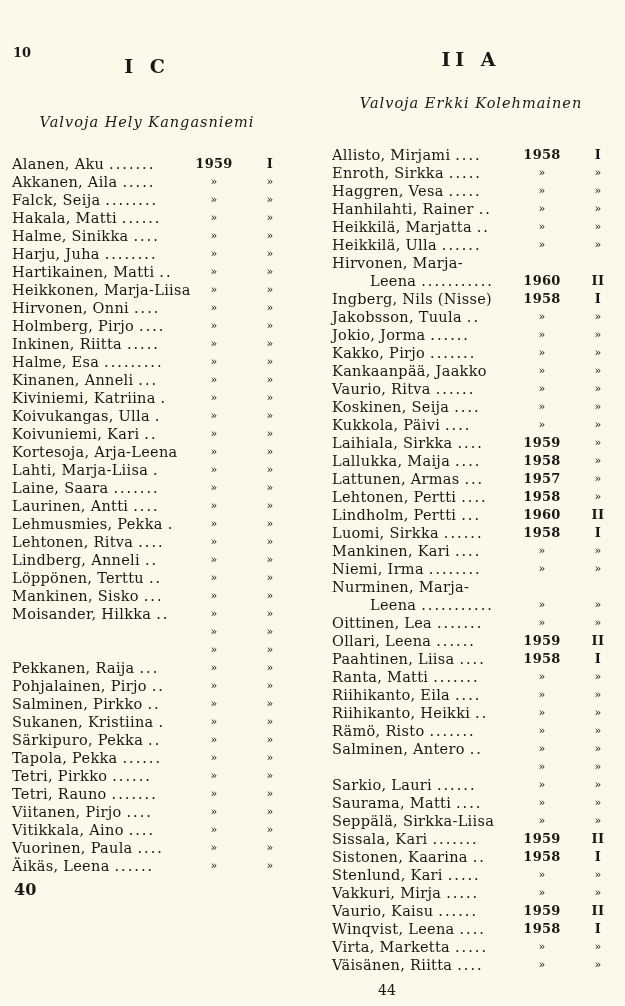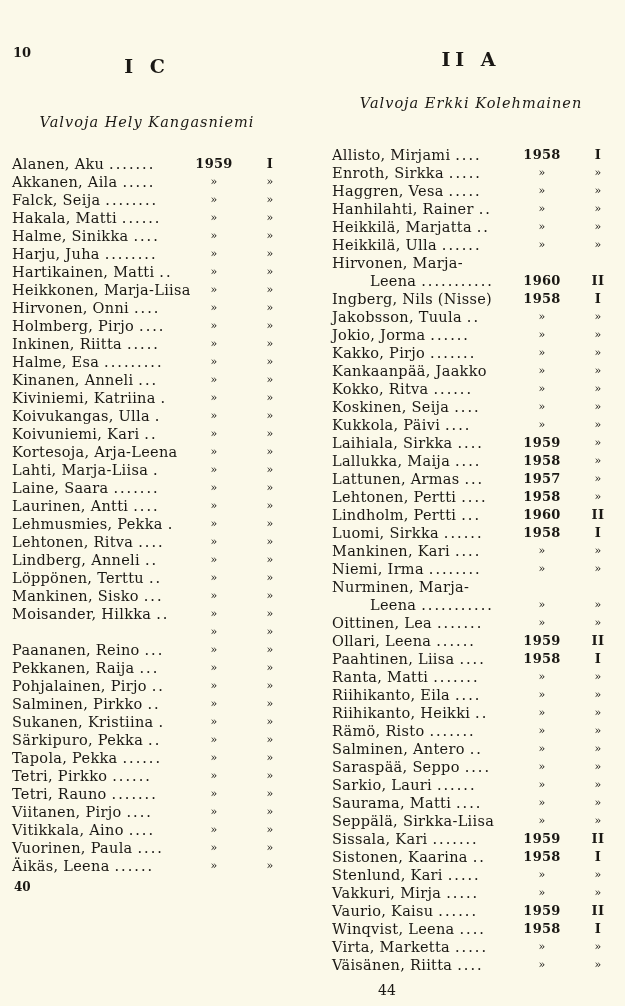--- a/index.html
+++ b/index.html
@@ -88,21 +88,21 @@
       position: absolute;
       right: 0;
       width: 24px;
       text-align: center;
       font-weight: bold;
       font-family: "DejaVu Serif", serif;
       font-size: 13px;
     }
     .page-number-bottom {
       position: absolute;
-      font-size: 12px;
+      font-size: 16px;
       font-weight: bold;
     }
     .col-right .page-number-bottom { font-weight: normal; font-size: 14px; margin-left: 44px; }
   </style>
 </head>
 <body>
 
 <div class="page-number-top">10</div>
 
 <div class="col col-left">
@@ -237,21 +237,20 @@
       <div class="row">
         <span class="name"><span>Moisander, Hilkka</span> <span class="dots">..</span></span>
         <span class="year ditto">»</span>
         <span class="grade ditto">»</span>
       </div>
       <div class="row">
         <span class="year ditto">»</span>
         <span class="grade ditto">»</span>
       </div>
       <div class="row">
-        <span class="name"><span>Paananen, Reino</span> <span class="dots">...</span></span>
         <span class="year ditto">»</span>
         <span class="grade ditto">»</span>
       </div>
       <div class="row">
         <span class="name"><span>Pekkanen, Raija</span> <span class="dots">...</span></span>
         <span class="year ditto">»</span>
         <span class="grade ditto">»</span>
       </div>
       <div class="row">
         <span class="name"><span>Pohjalainen, Pirjo</span> <span class="dots">..</span></span>
@@ -373,21 +372,21 @@
         <span class="name"><span>Kakko, Pirjo</span> <span class="dots">.......</span></span>
         <span class="year ditto">»</span>
         <span class="grade ditto">»</span>
       </div>
       <div class="row">
         <span class="name"><span>Kankaanpää, Jaakko</span></span>
         <span class="year ditto">»</span>
         <span class="grade ditto">»</span>
       </div>
       <div class="row">
-        <span class="name"><span>Kokko, Ritva</span> <span class="dots">......</span></span>
+        <span class="name"><span>Vaurio, Ritva</span> <span class="dots">......</span></span>
         <span class="year ditto">»</span>
         <span class="grade ditto">»</span>
       </div>
       <div class="row">
         <span class="name"><span>Koskinen, Seija</span> <span class="dots">....</span></span>
         <span class="year ditto">»</span>
         <span class="grade ditto">»</span>
       </div>
       <div class="row">
         <span class="name"><span>Kukkola, Päivi</span> <span class="dots">....</span></span>
@@ -476,21 +475,20 @@
         <span class="name"><span>Rämö, Risto</span> <span class="dots">.......</span></span>
         <span class="year ditto">»</span>
         <span class="grade ditto">»</span>
       </div>
       <div class="row">
         <span class="name"><span>Salminen, Antero</span> <span class="dots">..</span></span>
         <span class="year ditto">»</span>
         <span class="grade ditto">»</span>
       </div>
       <div class="row">
-        <span class="name"><span>Saraspää, Seppo</span> <span class="dots">....</span></span>
         <span class="year ditto">»</span>
         <span class="grade ditto">»</span>
       </div>
       <div class="row">
         <span class="name"><span>Sarkio, Lauri</span> <span class="dots">......</span></span>
         <span class="year ditto">»</span>
         <span class="grade ditto">»</span>
       </div>
       <div class="row">
         <span class="name"><span>Saurama, Matti</span> <span class="dots">....</span></span>

